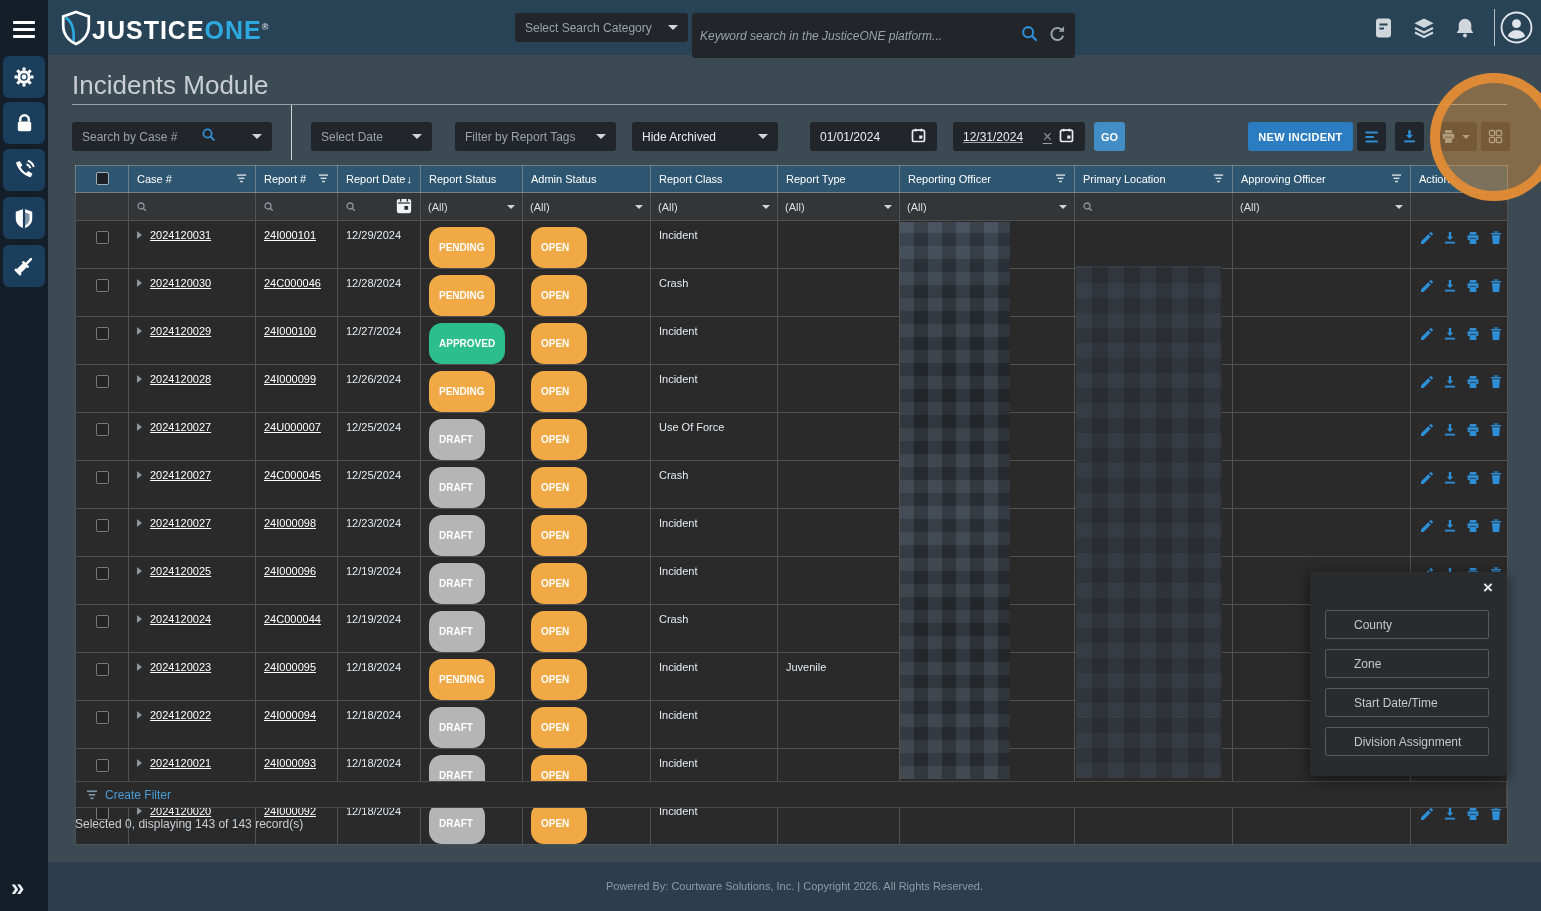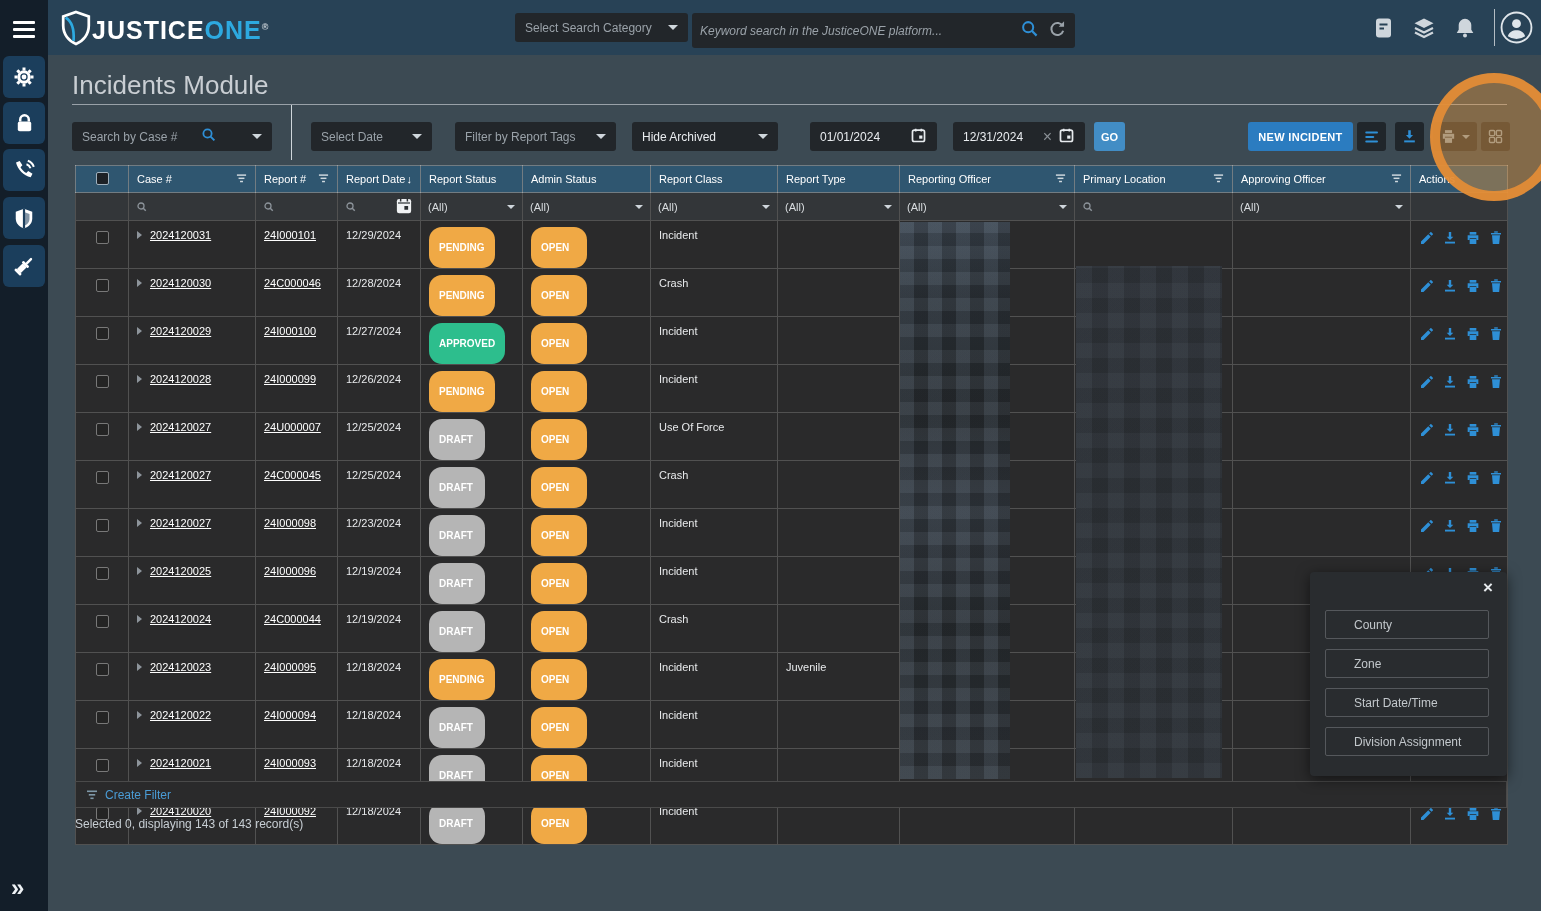--- a/index.html
+++ b/index.html
@@ -8,21 +8,21 @@
 
   
   .topbar { position:absolute; left:48px; top:0; right:0; height:55px; background:#284256; }
   .logo { position:absolute; left:12px; top:10px; display:flex; align-items:center; }
   .logo-text { font-size:25px; font-weight:bold; color:#fff; letter-spacing:1px; }
   .logo-text .one { color:#2da9e0; }
   .logo-text sup { font-size:9px; color:#cfd6dc; }
   .cat-select { position:absolute; left:467px; top:13px; width:173px; height:29px; background:#22262a;
     border-radius:3px; display:flex; align-items:center; padding:0 10px; }
   .cat-select span { color:#9aa2a9; font-size:12px; flex:1; }
-  .kw-box { position:absolute; left:644px; top:13px; width:383px; height:35px; background:#22262a;
+  .kw-box { position:absolute; left:644px; top:13px; width:383px; height:45px; background:#22262a;
     border-radius:3px; display:flex; align-items:center; padding:0 8px; }
   .kw-box input { flex:1; font-style:italic; }
   input { background:transparent; border:none; outline:none; color:#dfe3e6; font-family:"Liberation Sans",sans-serif; font-size:12px; }
   input::placeholder { color:#9aa2a9; }
   .tb-icon { position:absolute; top:16px; width:24px; height:24px; cursor:pointer; }
   .tb-divider { position:absolute; left:1446px; top:9px; width:1px; height:37px; background:rgba(255,255,255,.65); }
   .avatar { position:absolute; left:1452px; top:11px; width:33px; height:33px; }
 
   
   .sidebar { position:absolute; left:0; top:0; width:48px; height:911px; background:#131e29; z-index:5; }
@@ -260,21 +260,21 @@
     <span class="val">01/01/2024</span>
     <span style="margin-left:auto">
       <svg width="17" height="17" viewBox="0 0 24 24">
           <rect x="3.5" y="4.5" width="17" height="16" rx="2.5" fill="none" stroke="#e8ecef" stroke-width="2.4"></rect>
           <path d="M8 2.5v4M16 2.5v4" stroke="#e8ecef" stroke-width="2.4"></path>
           <rect x="13" y="12" width="4.5" height="4.5" fill="#e8ecef"></rect>
         </svg>
     </span>
   </div>
 
-  <div class="fbox" style="left:953px; width:132px;">
+  <div class="fbox" style="left:953px; width:132px;text-decoration:underline;">
     <span class="val">12/31/2024</span>
     <span class="clear-x">×</span>
     <span>
       <svg width="17" height="17" viewBox="0 0 24 24">
           <rect x="3.5" y="4.5" width="17" height="16" rx="2.5" fill="none" stroke="#e8ecef" stroke-width="2.4"></rect>
           <path d="M8 2.5v4M16 2.5v4" stroke="#e8ecef" stroke-width="2.4"></path>
           <rect x="13" y="12" width="4.5" height="4.5" fill="#e8ecef"></rect>
         </svg>
     </span>
   </div>
@@ -952,14 +952,17 @@
         </div>
 
     <div class="pp-btn" style="top: 155px;">
           <span>Division Assignment</span>
         </div>
   </div>
   </div>
 
   <div class="halo"></div>
 
+  <div class="footer">
+    <div class="txt">Powered By: Courtware Solutions, Inc. | Copyright 2026. All Rights Reserved.</div>
+  </div>
 
 </div>
 
 </body></html>

